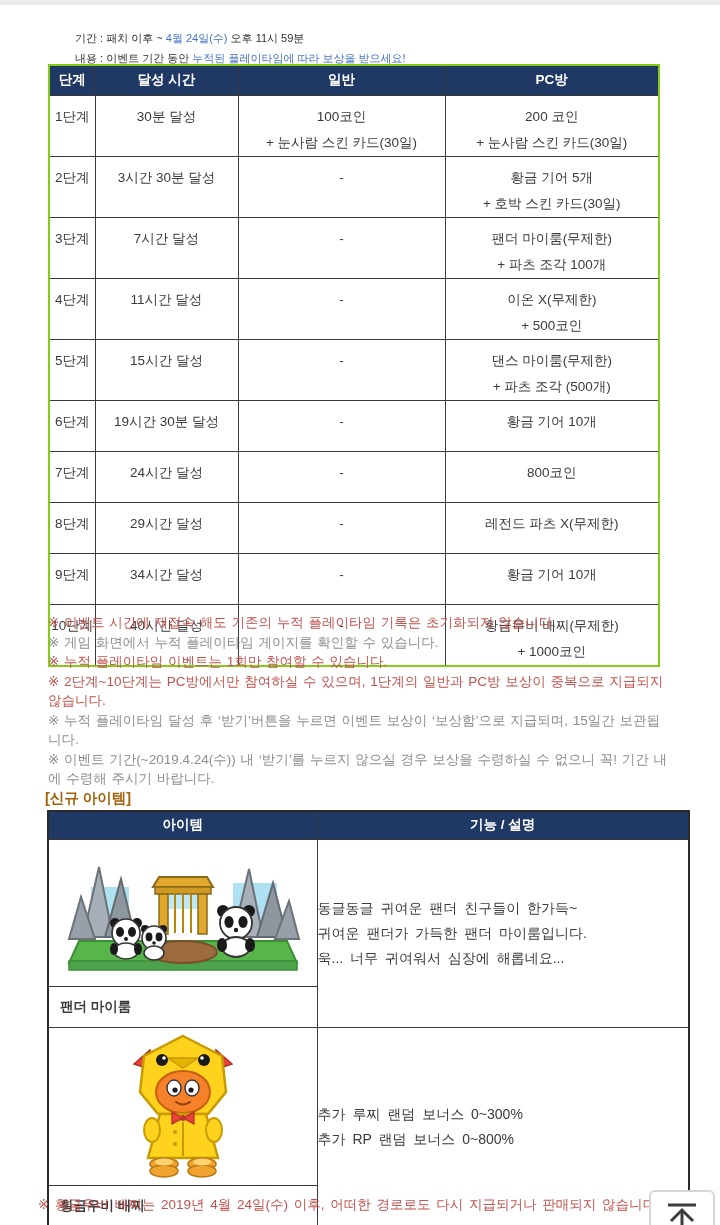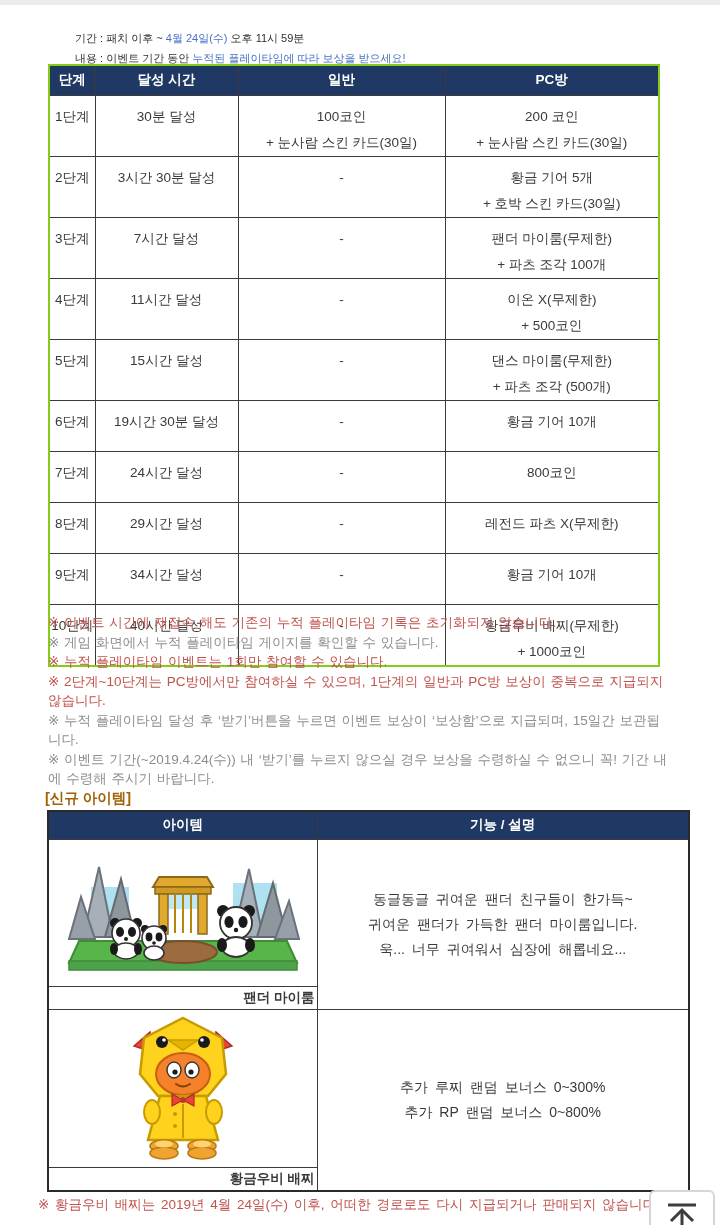--- a/index.html
+++ b/index.html
@@ -37,22 +37,22 @@
 
   .section-title { position:absolute; left:38px; top:789px; font-size:14.5px; font-weight:700; color:#a16207;margin-left:7px; }
 
   
   .t2-wrap { position:absolute; left:47px; top:810px; }
   .t2 { width:641px; border:2px solid #2a2a2a; }
   .t2 th, .t2 td { border:1px solid #3a3a3a; }
   .t2 thead tr { height:28px; }
   .t2 thead th { background:#1f3864; color:#ffffff; font-size:13.5px; font-weight:700; text-align:center; }
   .t2 .image-cell { text-align:center; vertical-align:middle; }
-  .t2 .label-cell { height:22px; text-align:right; font-size:13.5px; font-weight:700; color:#3a3a3a; padding:2px; }
-  .t2 .desc-cell { text-align:center; vertical-align:middle; font-size:14px; line-height:25px; color:#3a3a3a; word-spacing:3px; }
+  .t2 .label-cell { height:22px; text-align:left; font-size:13.5px; font-weight:700; color:#3a3a3a; padding:11px; }
+  .t2 .desc-cell { text-align:left; vertical-align:middle; font-size:14px; line-height:25px; color:#3a3a3a; word-spacing:3px; }
 
   .footer-note { position:absolute; left:38px; top:1196px; font-size:13.5px; color:#c0544f; white-space:nowrap; word-spacing:2px; }
 
   .scroll-top-button {
     position:absolute; left:649px; top:1190px; width:66px; height:56px;
     background:#ffffff; border:2px solid #d6d6d6; border-radius:6px; z-index:5;
     display:flex; justify-content:center; align-items:flex-start; padding-top:8px; cursor:pointer;
   }
 </style>
 </head>

